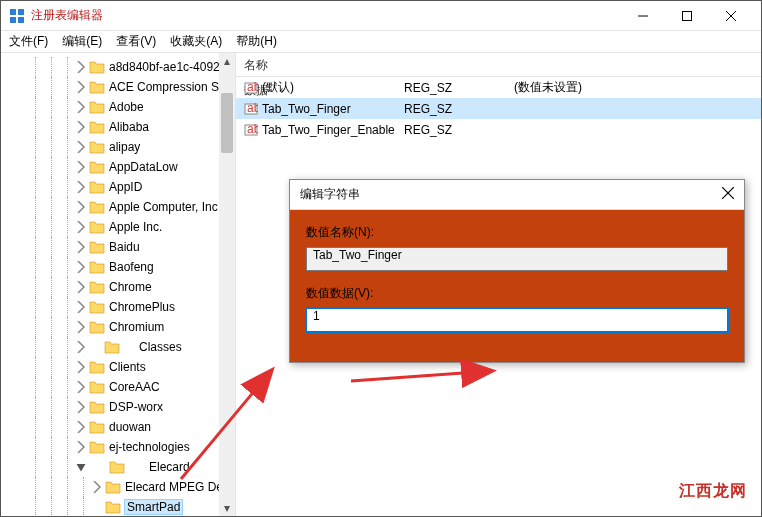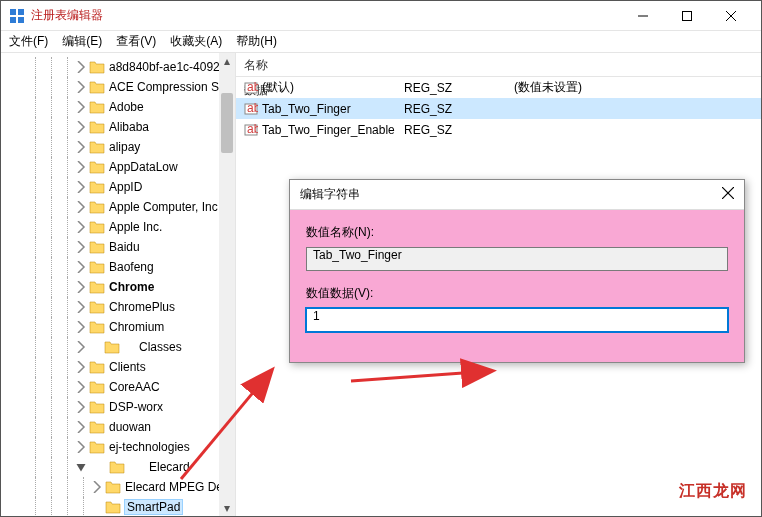--- a/index.html
+++ b/index.html
@@ -38,21 +38,21 @@
 .col-data { flex: 1; }
 
 .list-row { display: flex; height: 21px; align-items: center; }
 .list-row.selected { background: #cce8ff; }
 .list-row .cell { padding: 0 8px; overflow: hidden; }
 .list-row .cell-name { width: 160px; display: flex; align-items: center; gap: 4px; }
 .list-row .cell-type { width: 110px; }
 .list-row .cell-data { flex: 1; }
 .val-icon { width: 14px; height: 14px; flex-shrink: 0; }
 
-.dialog { position: absolute; left: 288px; top: 178px; width: 456px; background: #f9a8d4; border: 1px solid #888; box-shadow: 2px 2px 8px rgba(0,0,0,0.3); }
+.dialog { position: absolute; left: 288px; top: 178px; width: 456px; background: #c2410c; border: 1px solid #888; box-shadow: 2px 2px 8px rgba(0,0,0,0.3); }
 .dialog-titlebar { height: 30px; background: #fff; display: flex; align-items: center; padding: 0 10px; border-bottom: 1px solid #ddd; }
 .dialog-titlebar .dlg-title { flex: 1; }
 .dialog-body { padding: 14px 16px 16px; }
 .dialog-body .lbl { margin-bottom: 6px; color: #000; }
 .dialog-body .field { width: 100%; height: 24px; border: 1px solid #7a7a7a; background: #fff; padding: 0 6px; margin-bottom: 14px; color: #000; }
 .dialog-body .field.ro { background: #f0f0f0; }
 .dialog-body .field.focus { border: 1px solid #0078d7; outline: 1px solid #0078d7; }
 .dialog-buttons { display: flex; justify-content: flex-end; gap: 8px; }
 .dlg-btn { width: 86px; height: 24px; border: 1px solid #adadad; background: #e1e1e1; display: flex; align-items: center; justify-content: center; }
 .dlg-btn.primary { border: 2px solid #0078d7; }
@@ -252,21 +252,21 @@
             </svg>
           </span>
           <span class="folder"><svg class="folder-svg" viewBox="0 0 16 14">
               <path d="M1 3 L1 13 L15 13 L15 4 L7 4 L6 2 L1 2 Z"></path>
             </svg></span>
           <span class="label">Baofeng</span>
           <div class="dotted-line" style="left: 28px;"></div>
           <div class="dotted-line" style="left: 44px;"></div>
           <div class="dotted-line" style="left: 60px;"></div>
         </div>
-        <div class="tree-item" style="padding-left: 68px; font-weight: bold;">
+        <div class="tree-item" style="padding-left: 68px;">
           <span class="chev">
             <svg viewBox="0 0 8 8">
               <path d="M2 0 L6 4 L2 8" fill="none" stroke="#888"></path>
             </svg>
           </span>
           <span class="folder"><svg class="folder-svg" viewBox="0 0 16 14">
               <path d="M1 3 L1 13 L15 13 L15 4 L7 4 L6 2 L1 2 Z"></path>
             </svg></span>
           <span class="label">Chrome</span>
           <div class="dotted-line" style="left: 28px;"></div>

